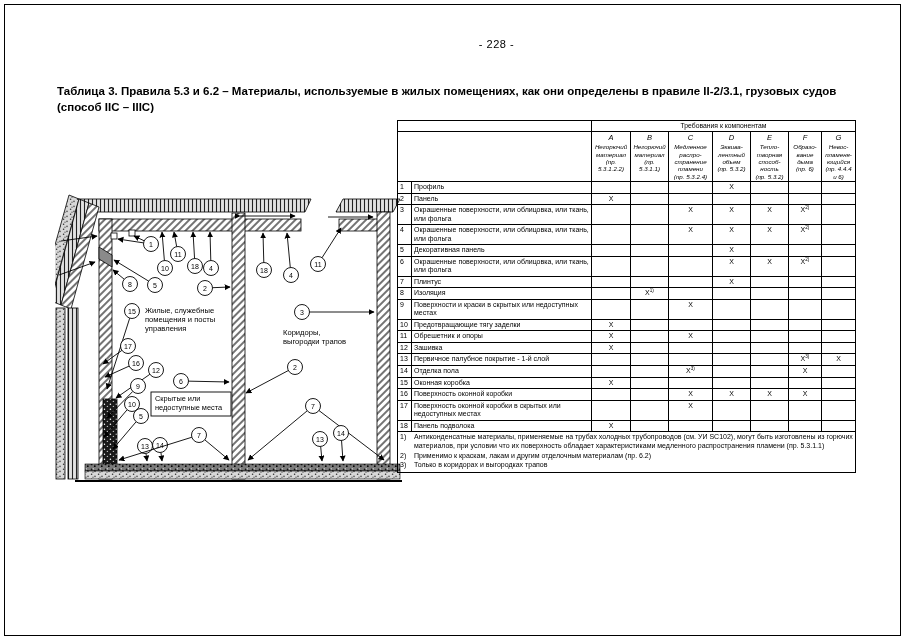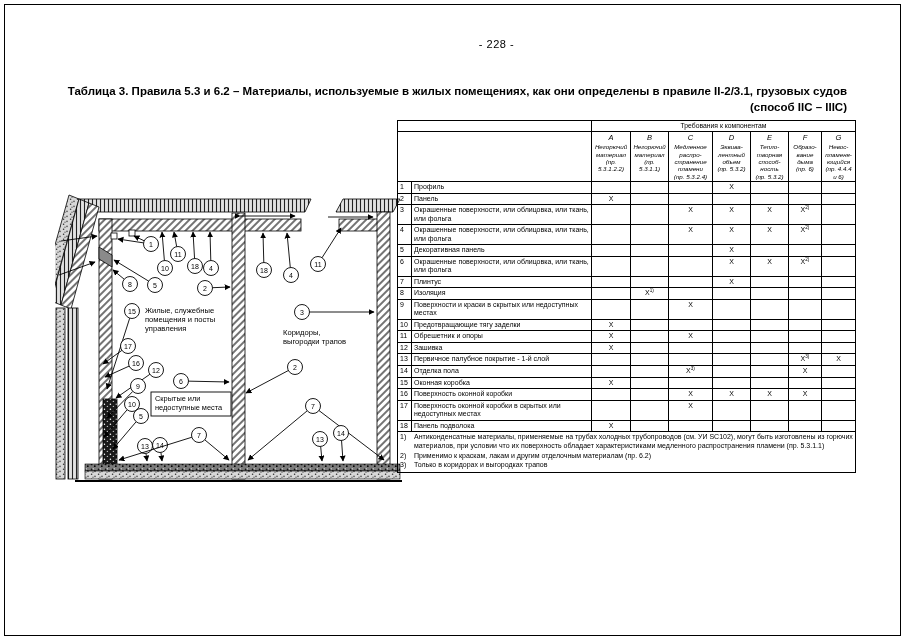--- a/index.html
+++ b/index.html
@@ -2,21 +2,21 @@
 <html><head>
 <meta charset="utf-8">
 <style>
   html,body { margin:0; padding:0; }
   body {
     width:905px; height:640px; background:#ffffff; position:relative;
     font-family:"Liberation Sans", sans-serif; color:#000; overflow:hidden;
   }
   .frame { position:absolute; left:4px; top:4px; right:4px; bottom:4px; border:1px solid #000; pointer-events:none; }
   .page-num { position:absolute; top:38px; left:0; width:100%; text-align:center; font-size:11px; font-weight:normal; letter-spacing:.5px;padding-left:44px; }
-  .doc-title { position:absolute; top:84px; left:57px; width:790px; text-align:right; font-weight:bold; font-size:11.5px; line-height:1.35; }
+  .doc-title { position:absolute; top:84px; left:57px; width:790px; text-align:left; font-weight:bold; font-size:11.5px; line-height:1.35; }
   .diagram { position:absolute; left:55px; top:183px; width:350px; height:310px; }
 
   table.main { position:absolute; left:397px; top:120px; width:458px; border-collapse:collapse; table-layout:fixed; font-size:7px; }
   table.main td, table.main th { border:1px solid #000; padding:1px 2px; vertical-align:top; line-height:1.22; font-weight:normal; }
   td.nohdr { border:none; }
   th.ghead { font-weight:bold; font-size:6.8px; text-align:center; padding:1px 0; }
   th.colhead { text-align:center; font-style:italic; padding:1px 1px 2px; }
   th.colhead .cl { font-size:7.5px; margin-bottom:1px; }
   th.colhead .cd { font-size:6.2px; line-height:1.18; white-space:pre-line; }
   td.num { text-align:left; padding-left:2px; }

